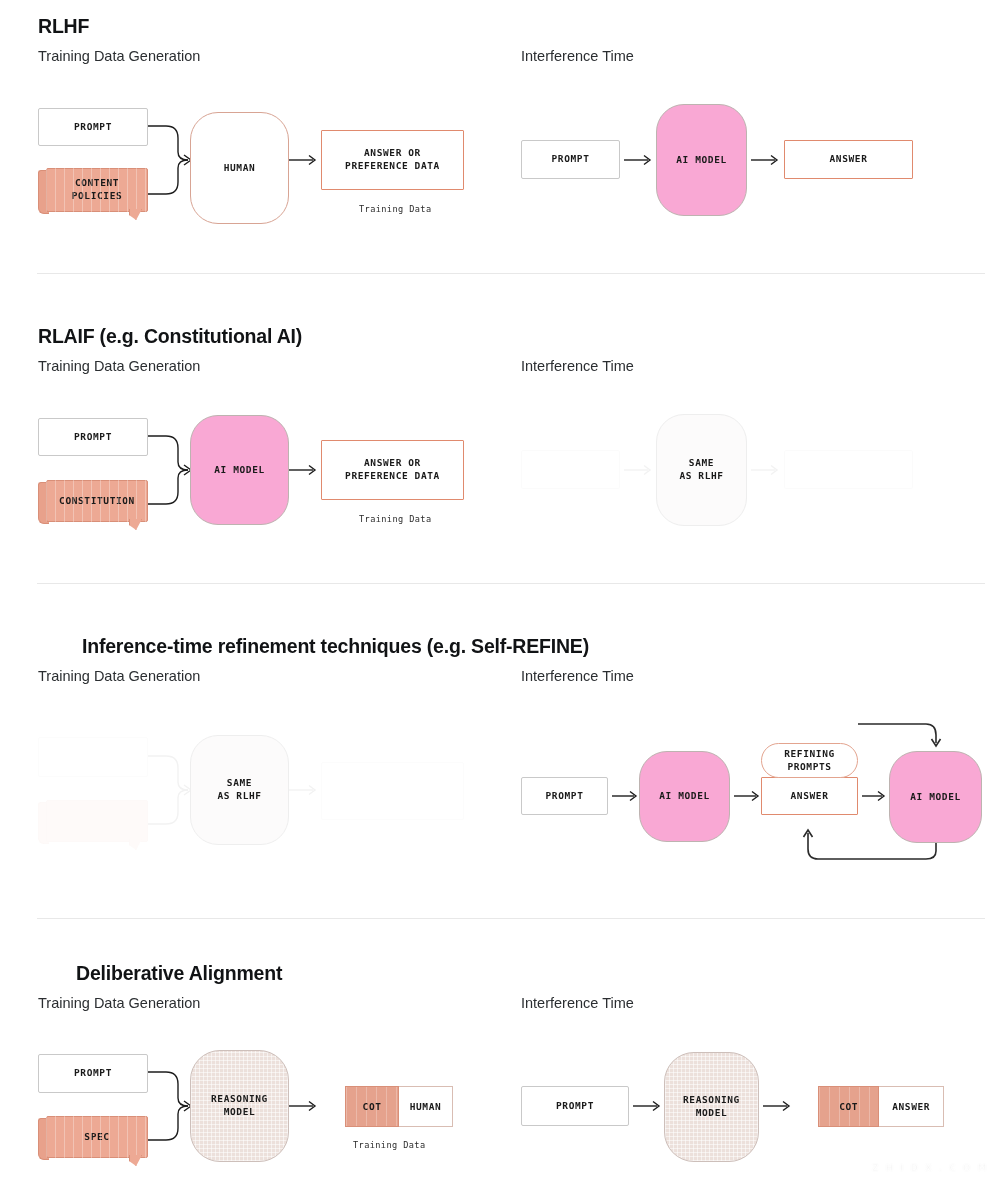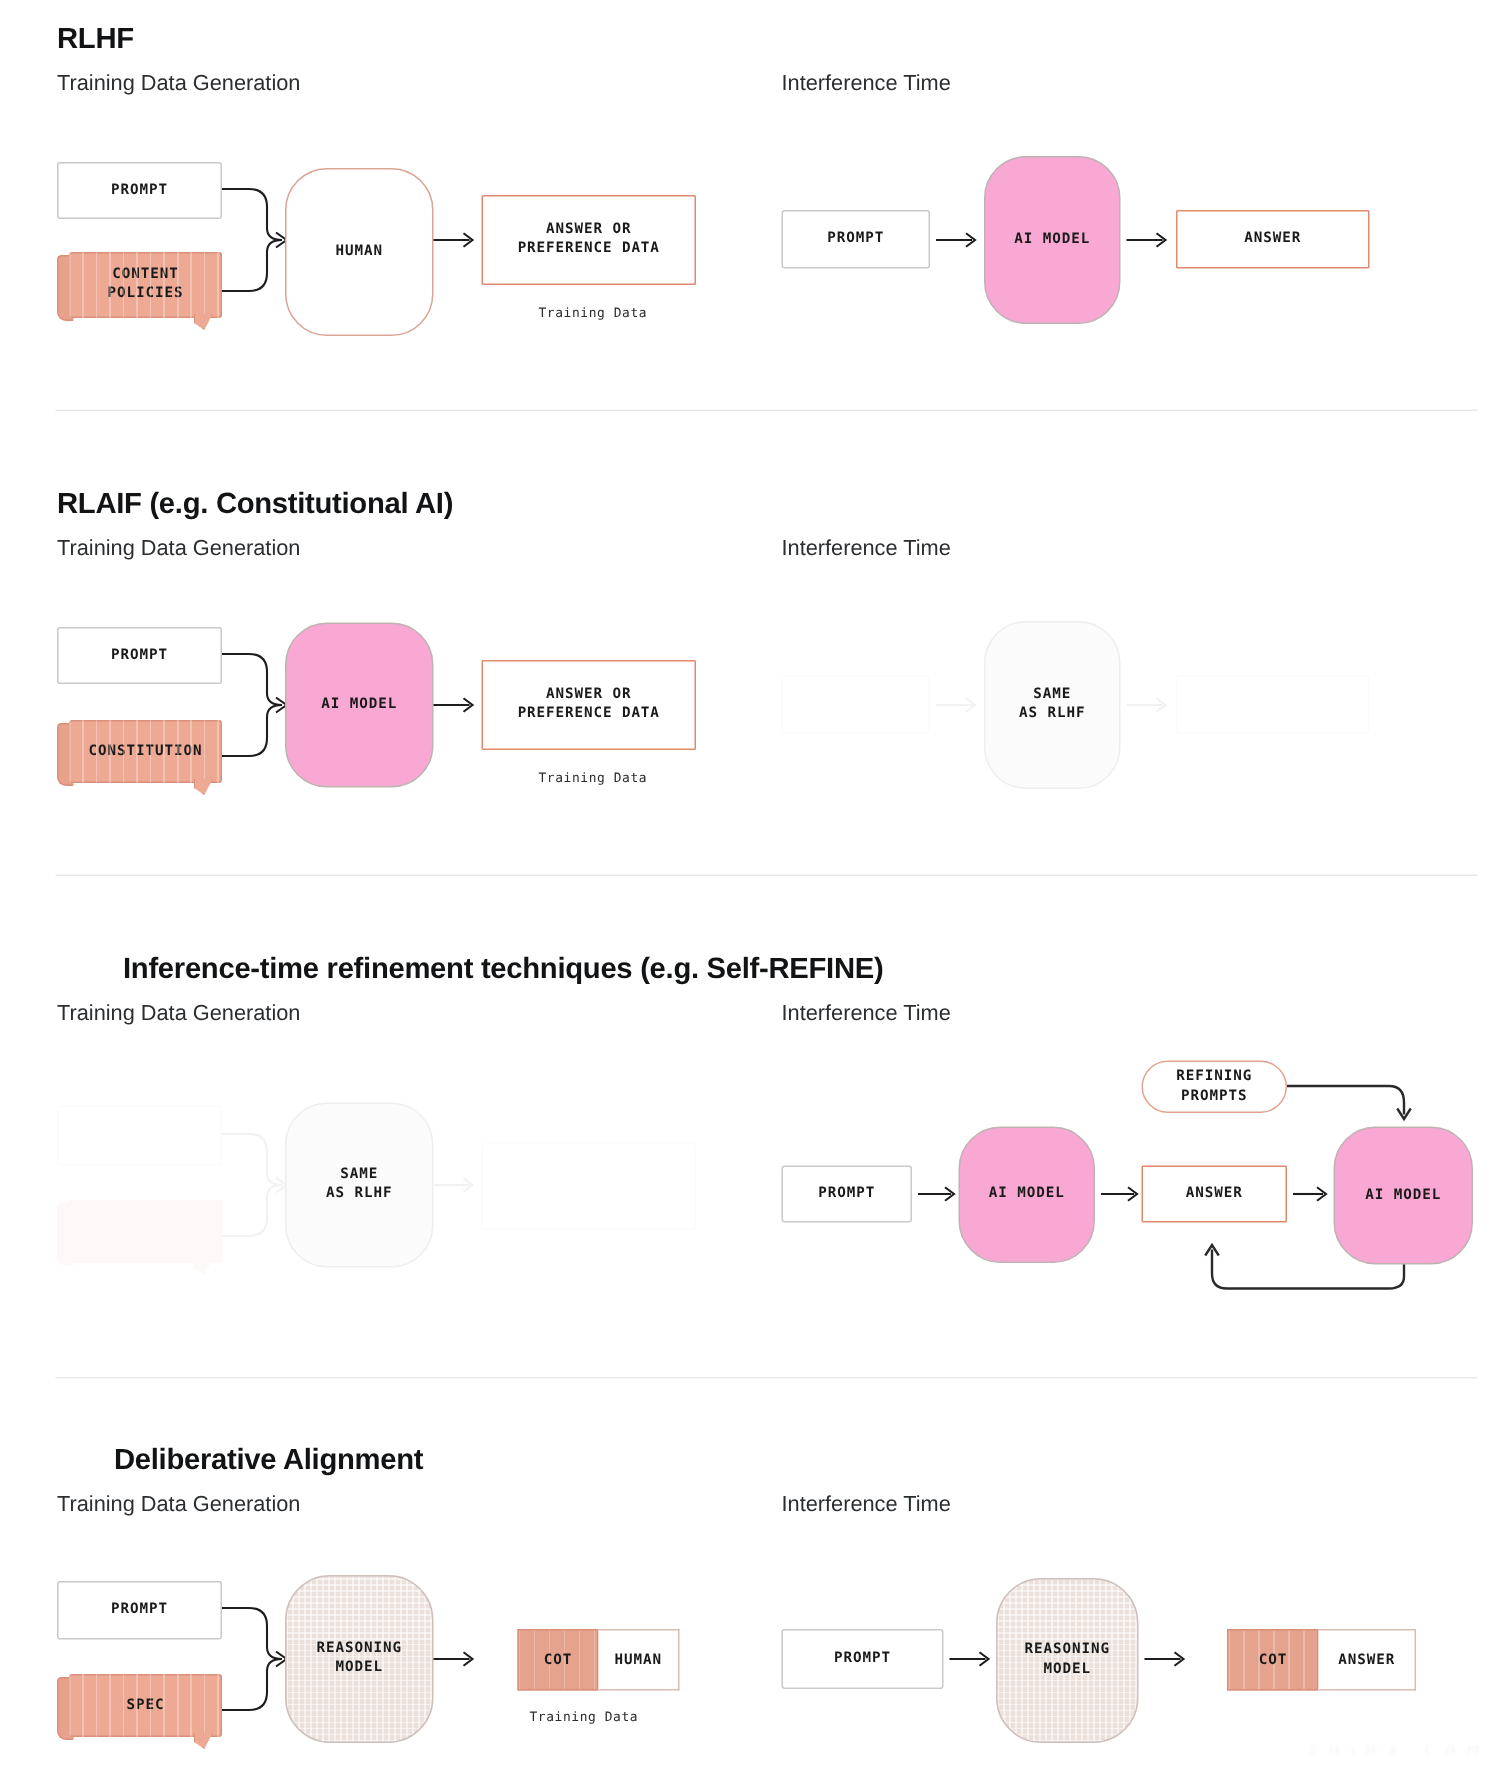--- a/index.html
+++ b/index.html
@@ -58,20 +58,21 @@
   }
   .rounded-plain {
     background: #ffffff;
     border: 1px solid #d8a494;
     border-radius: 28px;
   }
   .pill {
     background: #ffffff;
     border: 1.2px solid #e3a48f;
     border-radius: 999px;
+    margin-top: 36px;
   }
   .textured {
     background-color: #ece0db;
     background-image:
       repeating-linear-gradient(0deg, rgba(255,255,255,.55) 0 1px, transparent 1px 4px),
       repeating-linear-gradient(90deg, rgba(255,255,255,.55) 0 1px, transparent 1px 4px);
     border: 1px solid #cdbfba;
     border-radius: 30px;
   }
 

